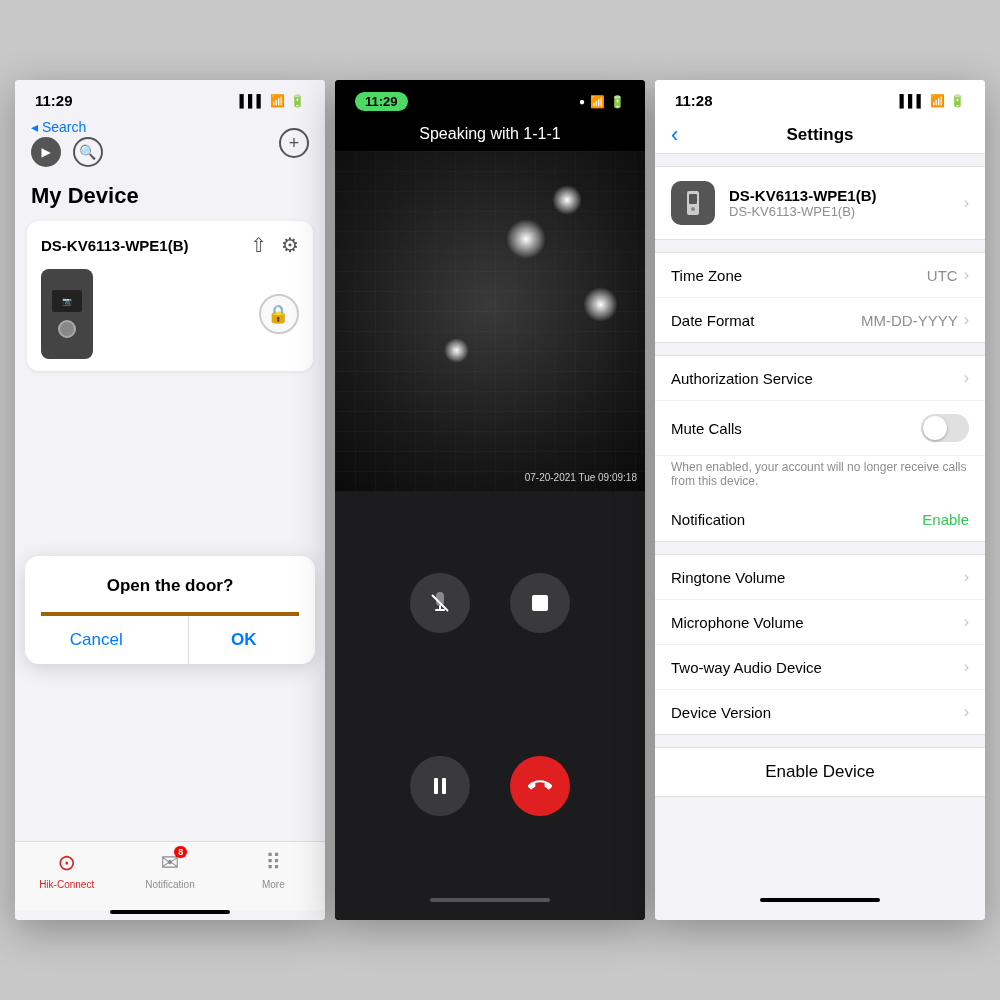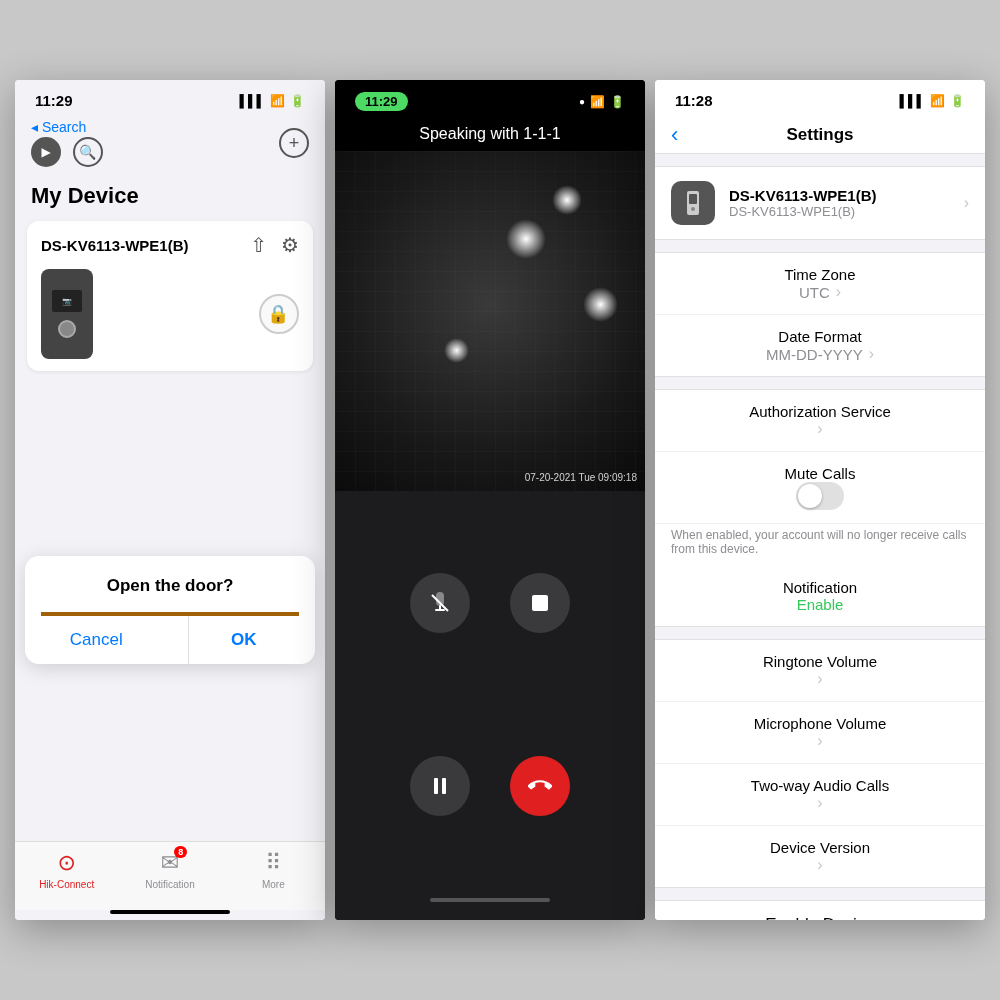--- a/index.html
+++ b/index.html
@@ -443,21 +443,20 @@
       margin-top: 12px;
       border-top: 1px solid #e0e0e0;
       border-bottom: 1px solid #e0e0e0;
     }
     .settings-row {
       display: flex;
       align-items: center;
       justify-content: space-between;
       padding: 13px 16px;
       border-bottom: 1px solid #f0f0f0;
-      flex-direction: column;
     }
     .settings-row:last-child { border-bottom: none; }
     .settings-row-label {
       font-size: 15px;
       color: #000;
     }
     .settings-row-value {
       font-size: 15px;
       color: #8e8e93;
       display: flex;
@@ -720,21 +719,21 @@
       <div class="settings-section">
         <div class="settings-row">
           <span class="settings-row-label">Ringtone Volume</span>
           <span class="chevron-right">›</span>
         </div>
         <div class="settings-row">
           <span class="settings-row-label">Microphone Volume</span>
           <span class="chevron-right">›</span>
         </div>
         <div class="settings-row">
-          <span class="settings-row-label">Two-way Audio Calls</span>
+          <span class="settings-row-label">Two-way Audio Device</span>
           <span class="chevron-right">›</span>
         </div>
         <div class="settings-row">
           <span class="settings-row-label">Device Version</span>
           <span class="chevron-right">›</span>
         </div>
       </div>
 
       <div class="delete-section">
         <button class="delete-btn">Enable Device</button>

